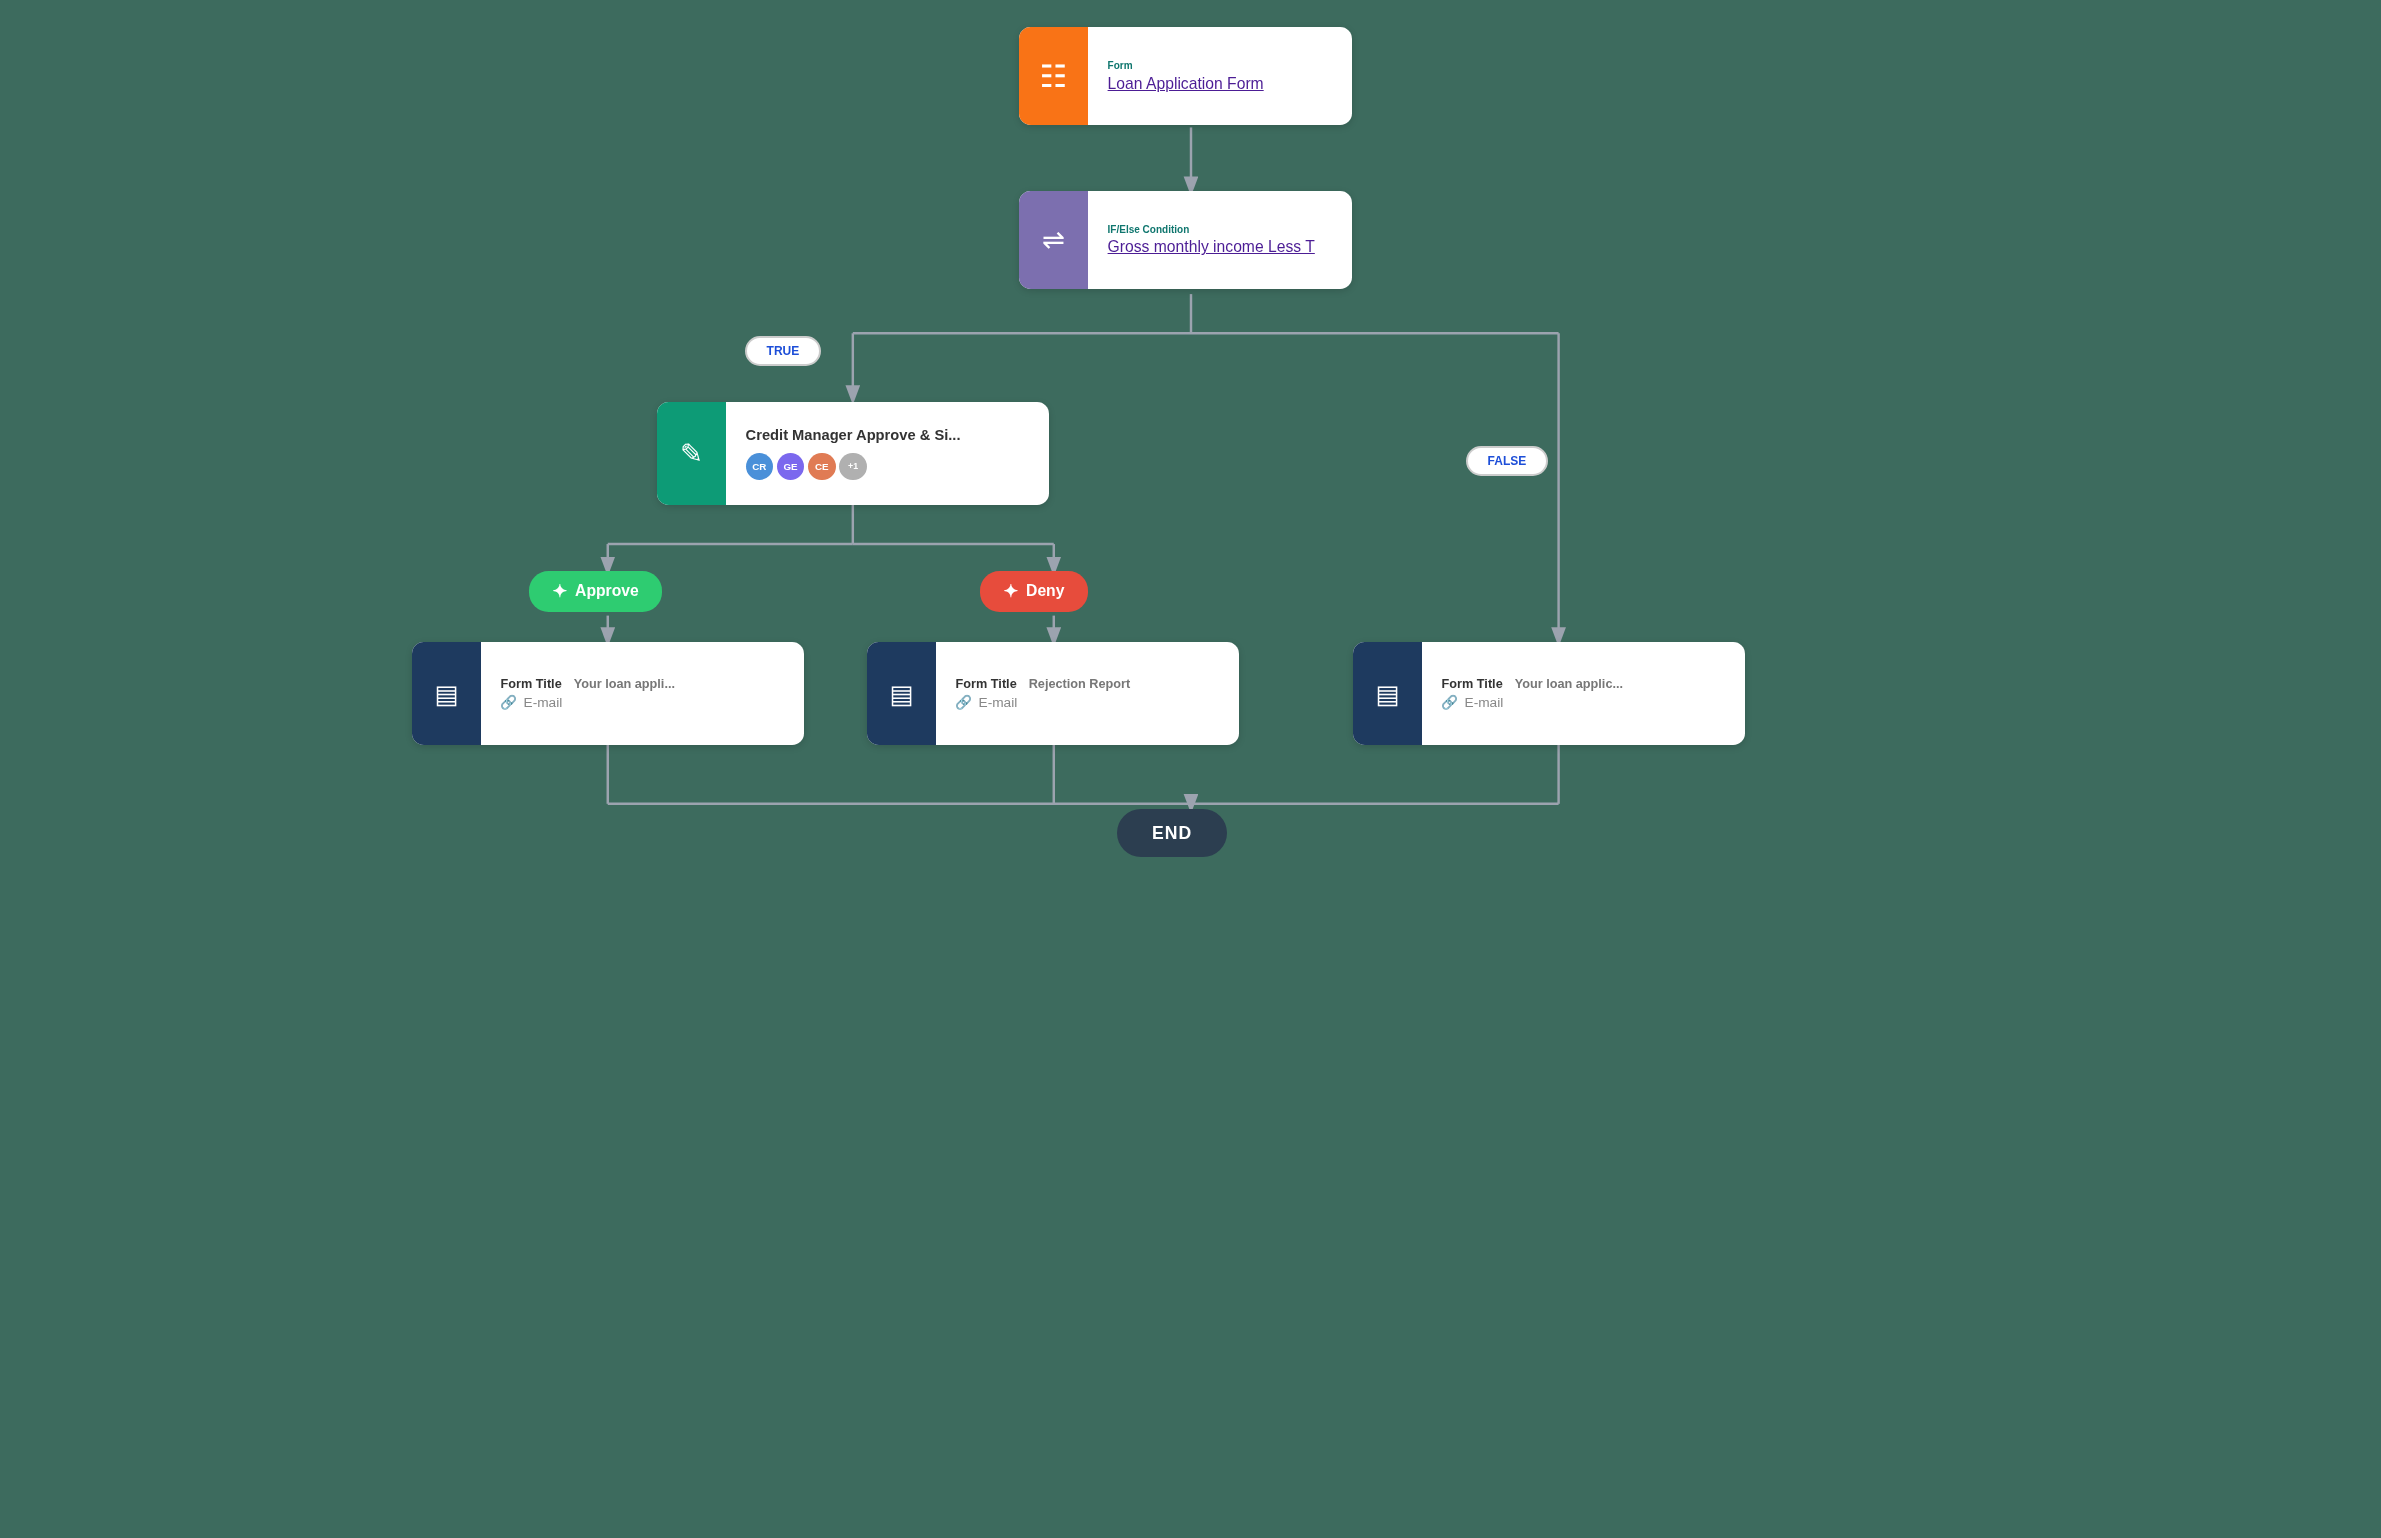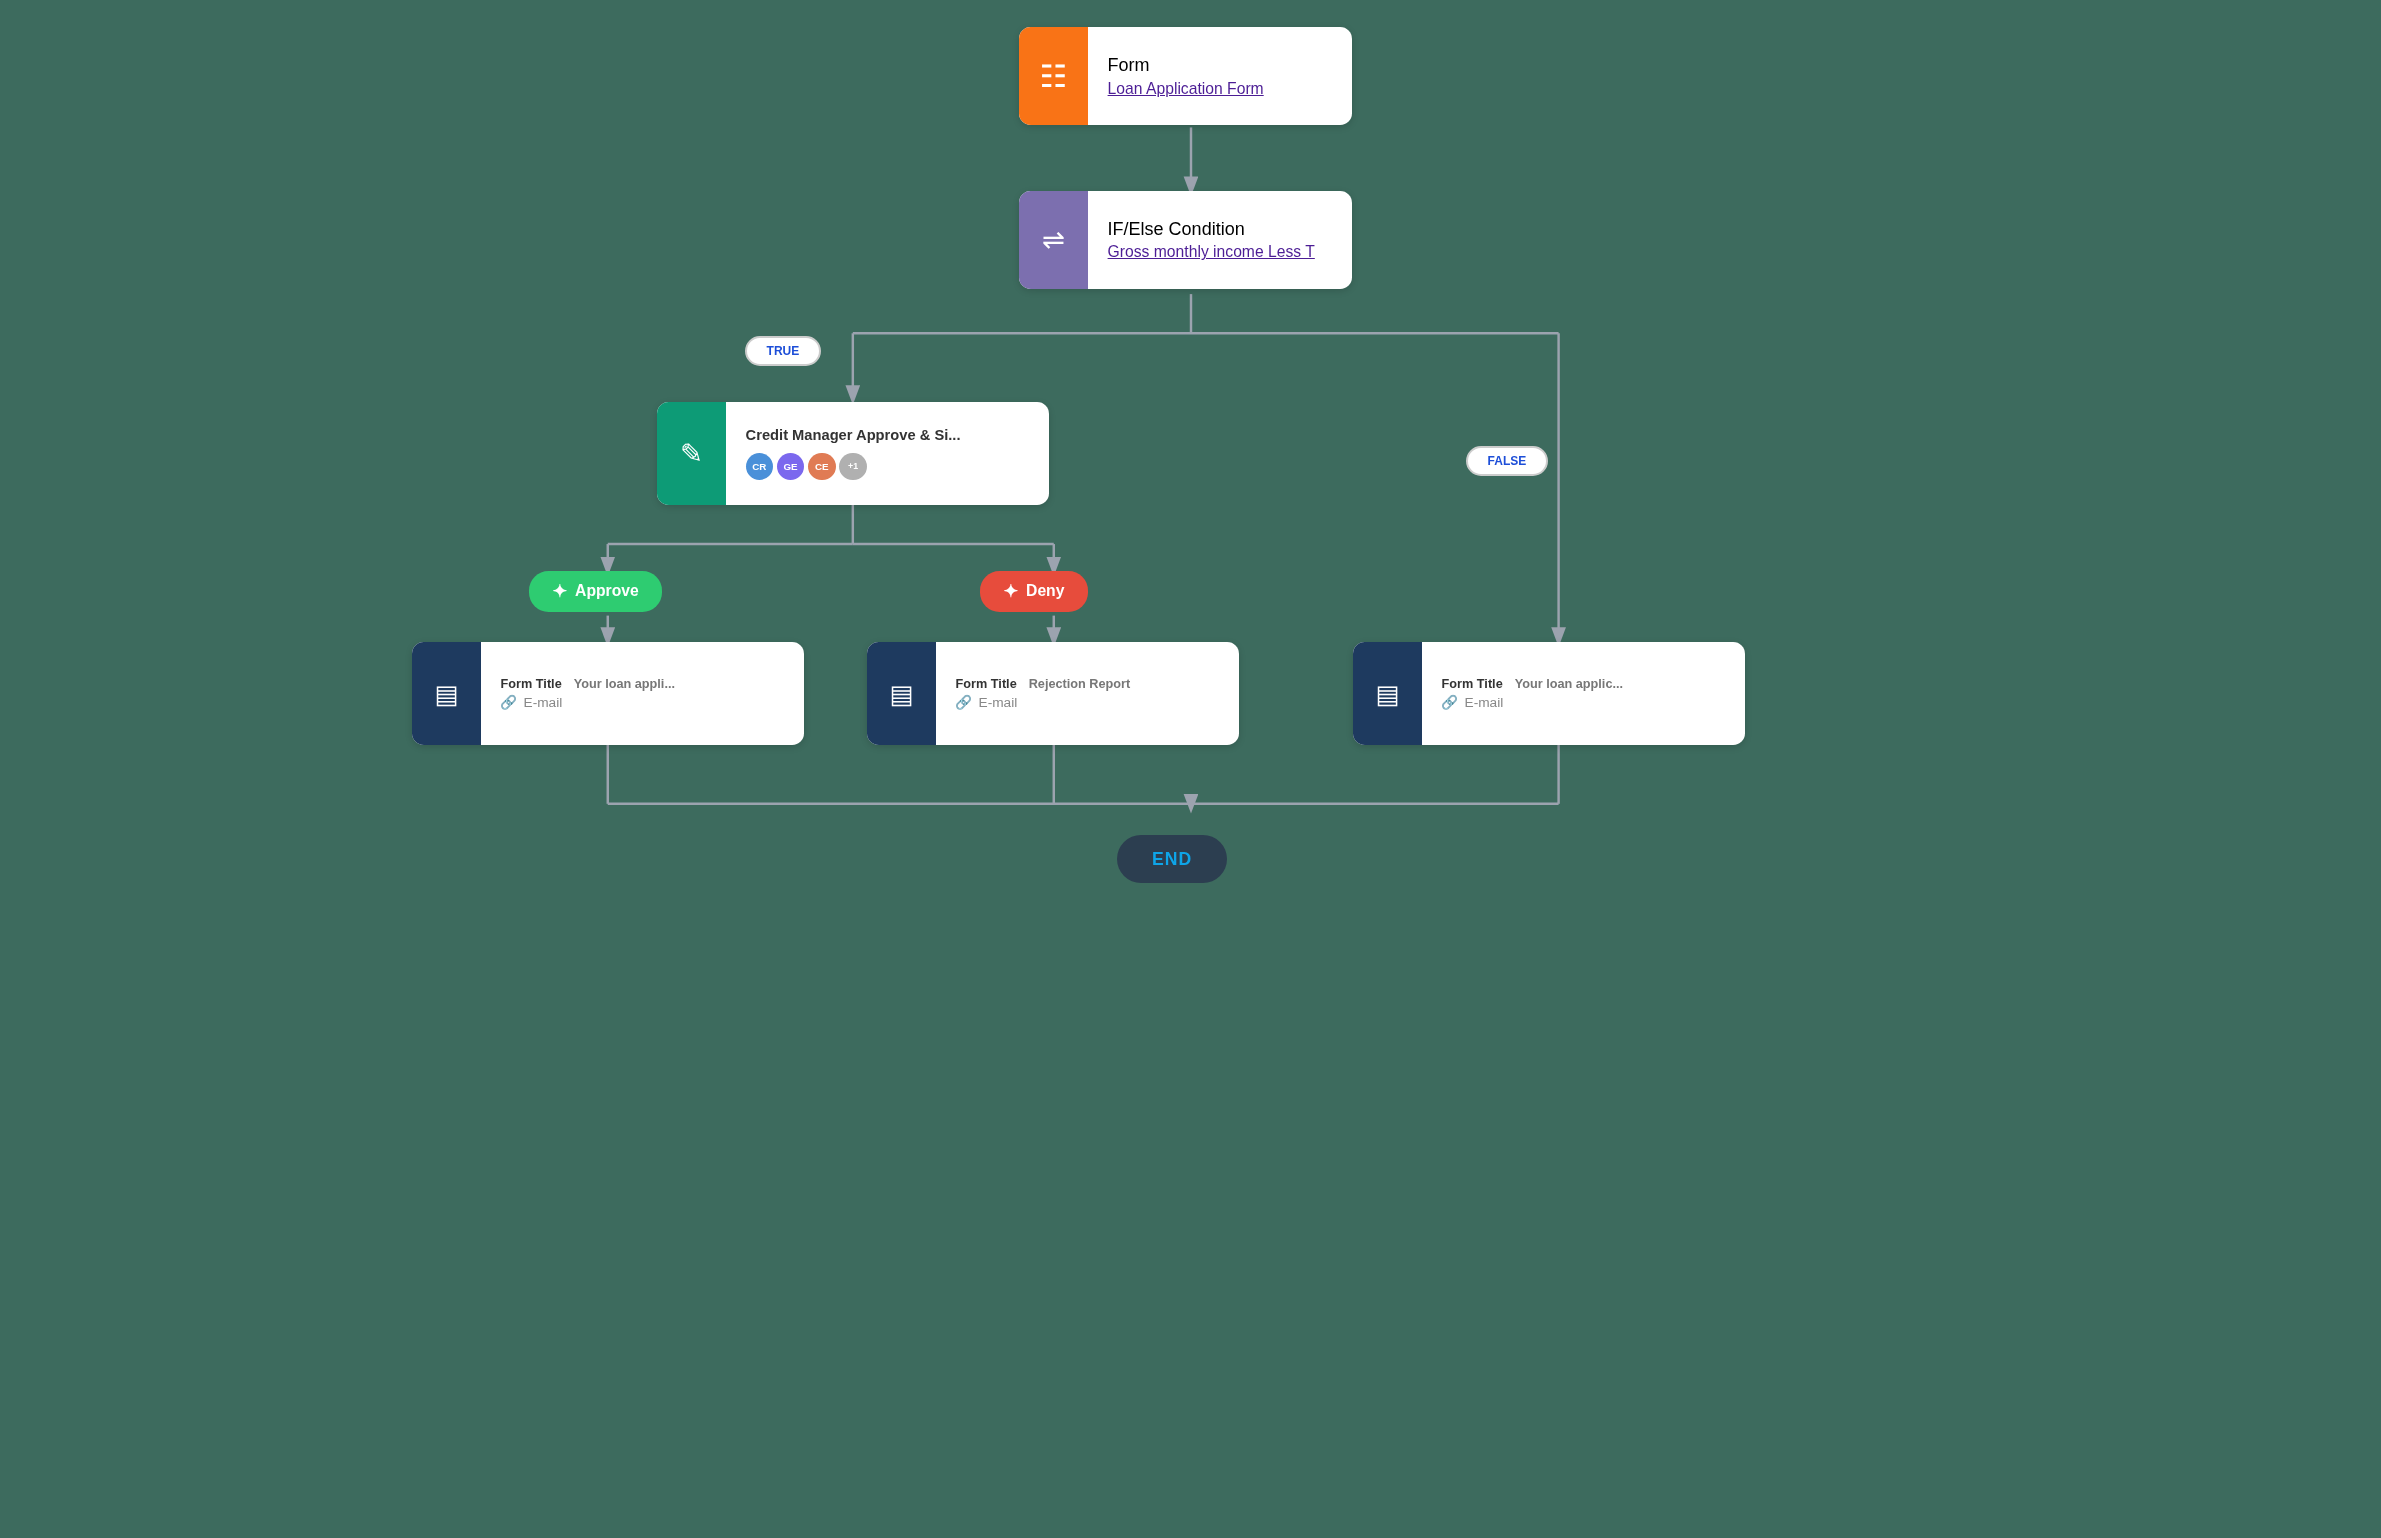--- a/index.html
+++ b/index.html
@@ -52,23 +52,23 @@
     }
 
     .node-content {
       padding: 13.7px 19.6px;
       display: flex;
       flex-direction: column;
       justify-content: center;
     }
 
     .node-type {
-      font-size: 18px;
-      font-weight: 400;
-      color: #000000;
+      font-size: 10px;
+      font-weight: 700;
+      color: #0f766e;
       margin-bottom: 3.9px;
     }
 
     .node-title {
       font-size: 15.7px;
       color: #4c1d95;
       text-decoration: underline;
     }
 
     
@@ -131,25 +131,24 @@
     }
     .action-approve { background: #2ECC71; }
     .action-deny { background: #E74C3C; }
 
     
     .end-node {
       position: absolute;
       background: #2C3E50;
       border-radius: 29px;
       padding: 13.7px 35px;
-      color: #0ea5e9;
+      color: #ffffff;
       font-size: 17.6px;
       font-weight: 700;
       letter-spacing: 1px;
-      margin-top: 26px;
     }
 
     
     .email-row {
       display: flex;
       align-items: center;
       gap: 5.9px;
       margin-top: 3.9px;
       color: #888;
       font-size: 13.7px;

